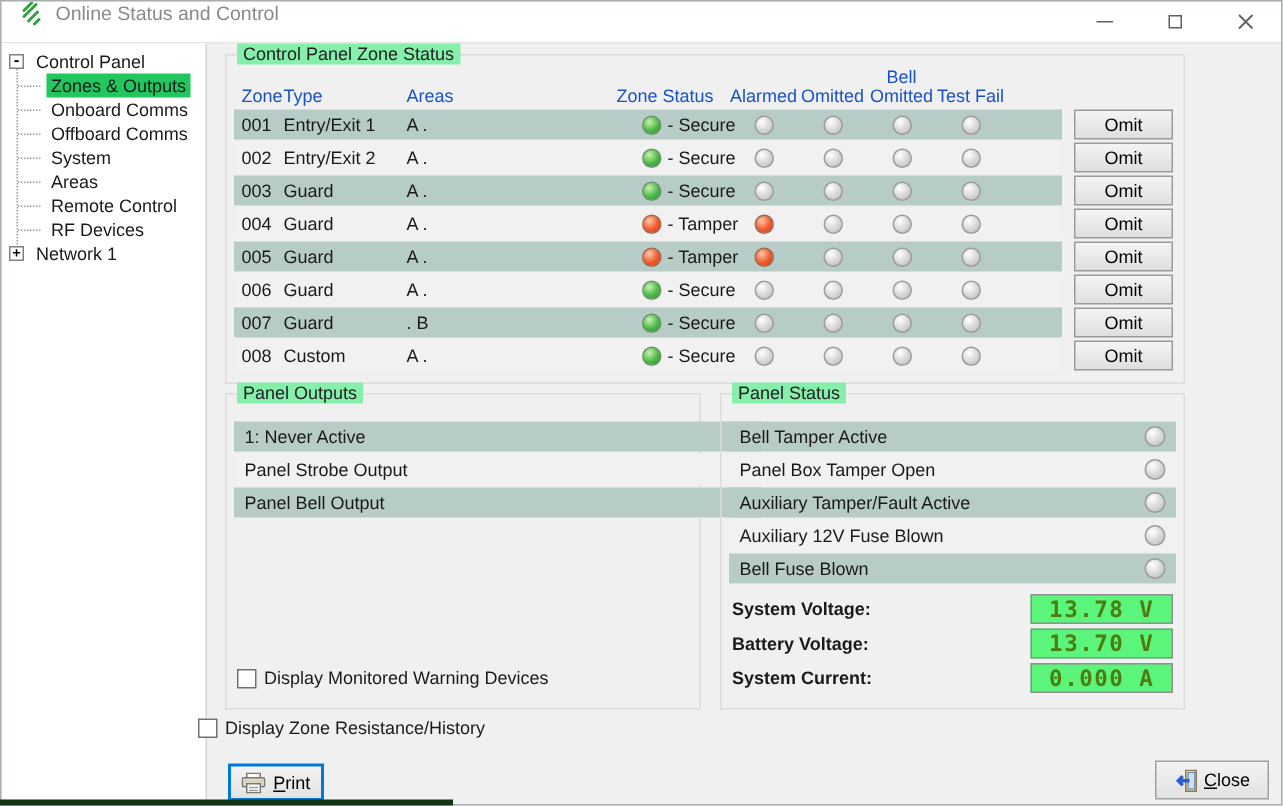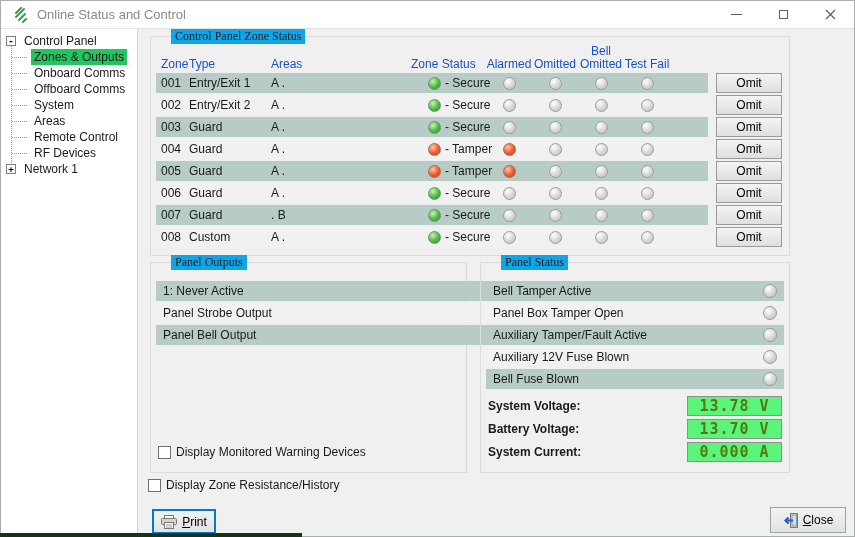--- a/index.html
+++ b/index.html
@@ -6,21 +6,21 @@
   html,body { width:855px; height:537px; }
   body {
     position:relative; overflow:hidden;
     font-family:"Liberation Sans", sans-serif; font-size:12px; color:#1a1a1a;
     background:#f0f0f0;
   }
   .frame { position:absolute; inset:0; border:1px solid #a8aeae; pointer-events:none; z-index:60; }
 
   
   .titlebar { position:absolute; left:1px; top:1px; right:1px; height:28px; background:#fff;
-              border-bottom:1px solid #e3e3e3; display:flex; align-items:center; }
+              border-bottom:1px solid #e3e3e3; display:flex; }
   .app-icon { margin-left:11px; width:16px; height:16px; }
   .title-text { margin-left:9px; font-size:13px; color:#8a8a8a; }
   .winbtns { position:absolute; right:0; top:0; height:27px; display:flex; }
   .winbtn { width:47px; display:flex; align-items:center; justify-content:center; color:#5f5f5f; cursor:default; }
   .min-glyph { width:11px; height:0; border-top:1px solid #5f5f5f; }
   .max-glyph { width:9px; height:9px; border:1px solid #5f5f5f; }
 
   
   .treepanel { position:absolute; left:1px; top:29px; width:137px; height:504px; background:#fff;
                border-right:1px solid #d4d4d4; padding-top:4px; }
@@ -29,21 +29,21 @@
   .titem.root { padding-left:20px; }
   .titem.child { padding-left:30px; }
   .titem.child::before { content:""; position:absolute; left:11px; top:8px; width:15px; border-top:1px dotted #9a9a9a; }
   .exp { position:absolute; left:5px; top:3px; width:10px; height:10px; border:1px solid #808080; background:#fff;
          font:bold 9px/8px "DejaVu Sans Mono", monospace; text-align:center; color:#000; }
   .tlabel { padding:1px 3px; }
   .tlabel.sel { background:#22c55e; }
 
   
   .group { position:absolute; border:1px solid #dcdcdc; }
-  .group-label { position:absolute; top:-8px; left:20px; background:#0ea5e9; padding:0 4px; color:#222;font-family:Liberation Serif, serif; }
+  .group-label { position:absolute; top:-8px; left:7px; background:#86efac; padding:0 4px; color:#222; }
 
   
   .g-zones { left:150px; top:36px; width:640px; height:220px; }
   .zhead { position:absolute; left:5px; top:4px; width:552px; height:31px; display:flex; color:#1952c8; padding-left:5px; }
   .hc { display:flex; align-items:flex-end; line-height:13px; padding-bottom:1px; }
   .hc.center { justify-content:center; text-align:center; }
   .w-zone{width:28px} .w-type{width:82px} .w-areas{width:140px} .w-zstat{width:75px} .w-led{width:46px}
   .zrows { position:absolute; left:0; top:36px; }
   .zrow { display:flex; align-items:center; width:552px; height:20px; margin:0 0 2px 5px; padding-left:5px; }
   .zrow:nth-child(odd) { background:#b7ccc6; }
@@ -79,21 +79,21 @@
   .readout { display:flex; align-items:center; height:20px; margin-bottom:3px;gap:12px; }
   .readout .rlabel { font-weight:bold; margin-left:7px; }
   .lcd { margin-left:auto; margin-right:7px; width:95px; height:20px; background:#5cf57c;
          border:1px solid #8f8f8f; display:flex; align-items:center; justify-content:center;
          font:bold 15px "DejaVu Sans Mono", monospace; letter-spacing:1px; color:#4d7c0f; }
 
   
   .cb { display:flex; align-items:center; gap:5px; cursor:default; }
   .cbbox { width:13px; height:13px; background:#fff; border:1px solid #707070; flex:0 0 auto; }
   .cb-outputs { position:absolute; left:7px; top:182px; }
-  .cb-footer { position:absolute; left:148px; top:478px;align-items:flex-end; }
+  .cb-footer { position:absolute; left:132px; top:478px;align-items:flex-end; }
 
   .btn { position:absolute; display:flex; align-items:center; justify-content:center; gap:5px;
          background:linear-gradient(#f3f3f3,#e2e2e2); border:1px solid #a0a0a0; color:#000;
          font-family:"Liberation Sans", sans-serif; font-size:12px; cursor:default; }
   .btn-print { left:152px; top:509px; width:64px; height:25px; border:2px solid #0078d7; }
   .btn-close { left:770px; top:507px; width:76px; height:26px; }
   .key { text-decoration:underline; }
 
   .bottom-strip { position:absolute; left:0; top:533px; width:302px; height:4px; background:#113515; z-index:70; }
 </style>

